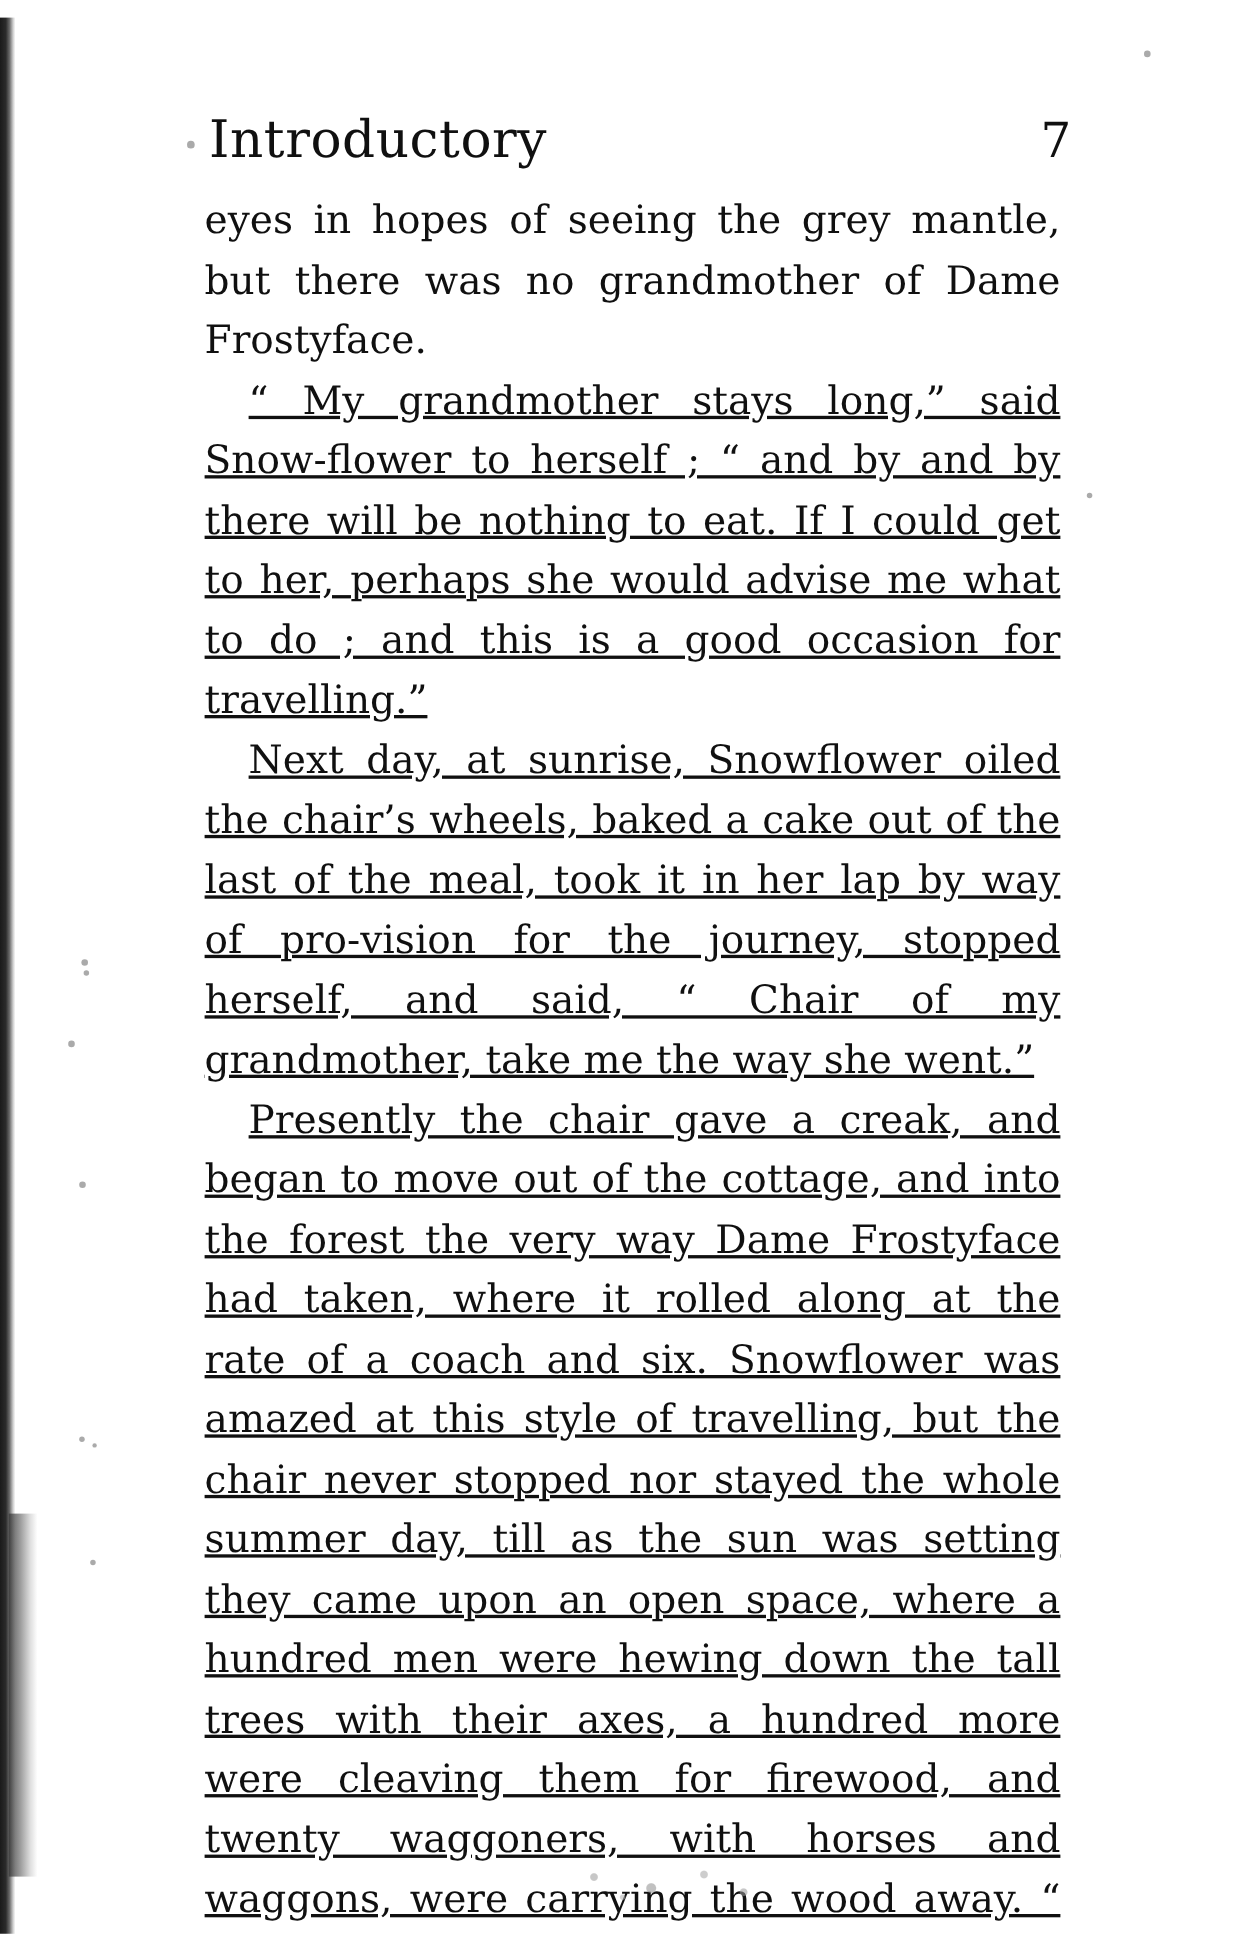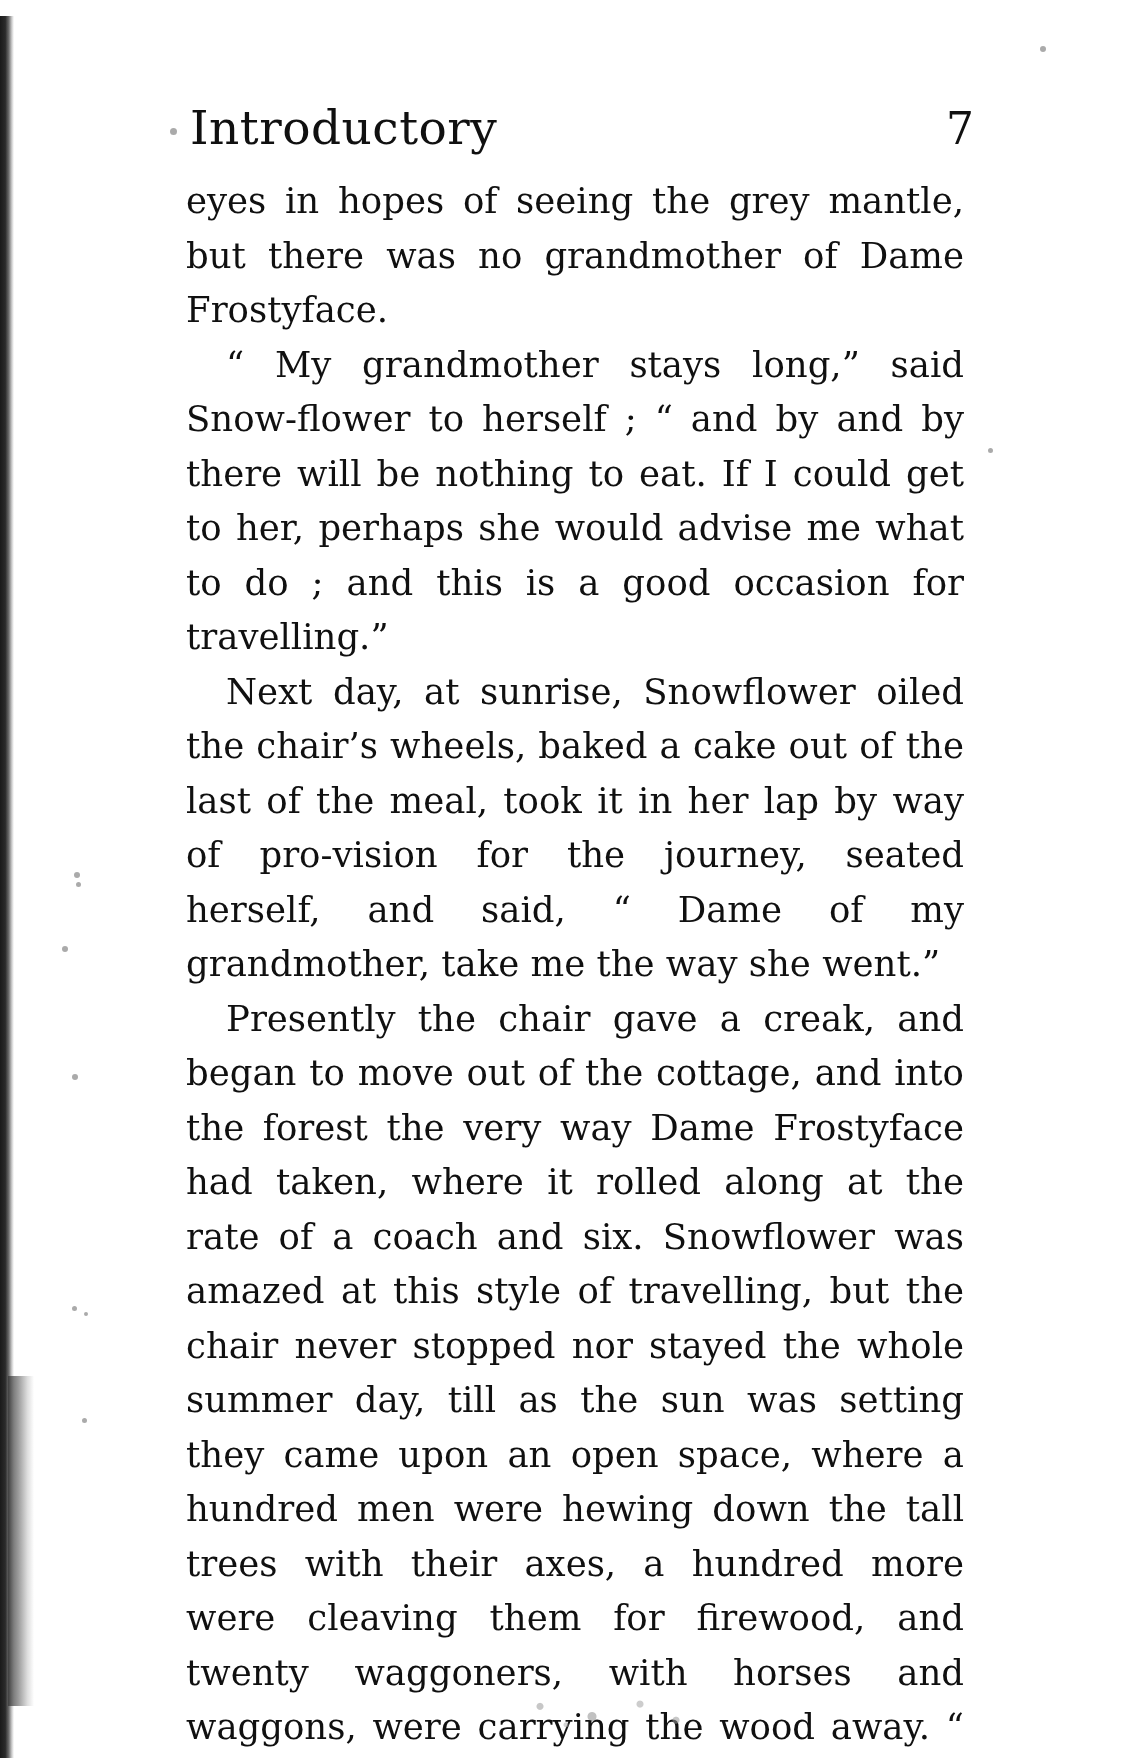--- a/index.html
+++ b/index.html
@@ -86,20 +86,21 @@
     text-align: justify;
     text-justify: inter-word;
     hyphens: manual;
   }
   .body-text p {
     margin: 0;
     text-indent: 0;
   }
   .body-text p.indent {
     text-indent: 40px;
+    text-decoration: underline;
   }
   
   .body-text p.full-justify {
     text-align-last: justify;
   }
 
   .bottom-smudge {
     position: absolute;
     left: 500px;
     top: 1672px;
@@ -135,18 +136,18 @@
   <div class="speck" style="left:84px;top:1296px;width:4px;height:4px;"></div>
 
   <div class="header">
     <div class="header-title">Introductory</div>
     <div class="header-folio">7</div>
   </div>
 
   <div class="body-text">
     <p>eyes in hopes of seeing the grey mantle, but there was no grandmother of Dame Frostyface.</p>
     <p class="indent">“ My grandmother stays long,” said Snow-flower to herself ; “ and by and by there will be nothing to eat. If I could get to her, perhaps she would advise me what to do ; and this is a good occasion for travelling.”</p>
-    <p class="indent">Next day, at sunrise, Snowflower oiled the chair’s wheels, baked a cake out of the last of the meal, took it in her lap by way of pro-vision for the journey, seated herself, and said, “ Dame of my grandmother, take me the way she went.”</p>
+    <p class="indent">Next day, at sunrise, Snowflower oiled the chair’s wheels, baked a cake out of the last of the meal, took it in her lap by way of pro-vision for the journey, stopped herself, and said, “ Chair of my grandmother, take me the way she went.”</p>
     <p class="indent full-justify">Presently the chair gave a creak, and began to move out of the cottage, and into the forest the very way Dame Frostyface had taken, where it rolled along at the rate of a coach and six. Snowflower was amazed at this style of travelling, but the chair never stopped nor stayed the whole summer day, till as the sun was setting they came upon an open space, where a hundred men were hewing down the tall trees with their axes, a hundred more were cleaving them for firewood, and twenty waggoners, with horses and waggons, were carrying the wood away. “ Oh ! chair of my grandmother, stop ! ” said Snowflower, for she was tired, and also wished to know what this</p>
   </div>
 
   <div class="bottom-smudge"></div>
 </div>
 
 </body></html>

